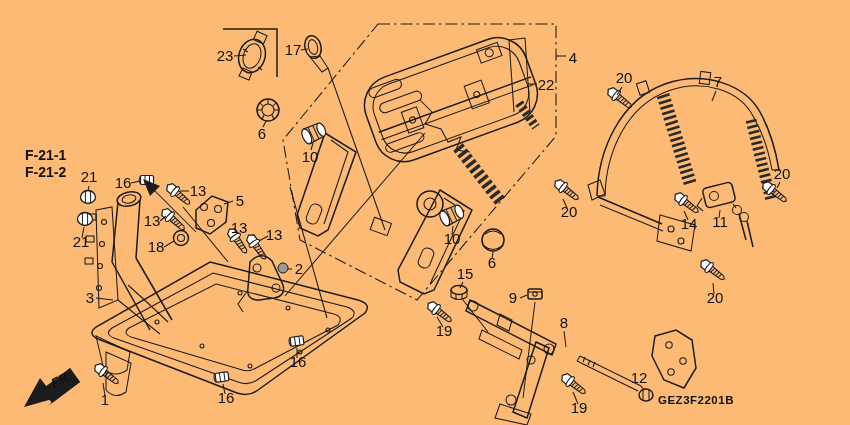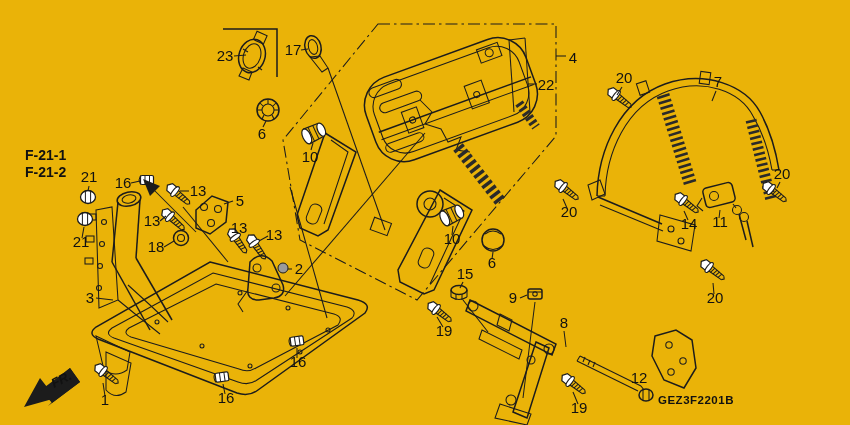--- a/index.html
+++ b/index.html
@@ -1,16 +1,16 @@
 <!DOCTYPE html>
 <html><head>
 <meta charset="utf-8">
 <style>
   html,body{margin:0;padding:0;background:#fff;}
-  .stage{position:relative;width:850px;height:425px;background:#eab308;overflow:hidden;
+  .stage{position:relative;width:850px;height:425px;background:#fdba74;overflow:hidden;
          font-family:"Liberation Sans", sans-serif;}
   svg{display:block}
   svg text{font-family:"Liberation Sans", sans-serif;fill:#111;}
   .callout{font-size:15px;}
   .reflabel{font-size:14px;font-weight:bold;}
   .code{font-size:11.5px;font-weight:bold;letter-spacing:.5px;}
   .fr{font-size:13px;font-weight:bold;font-style:italic;}
   .ln{stroke:#1c1c1c;fill:none;}
   .thin{stroke-width:1.05;}
   .med{stroke-width:1.5;}

